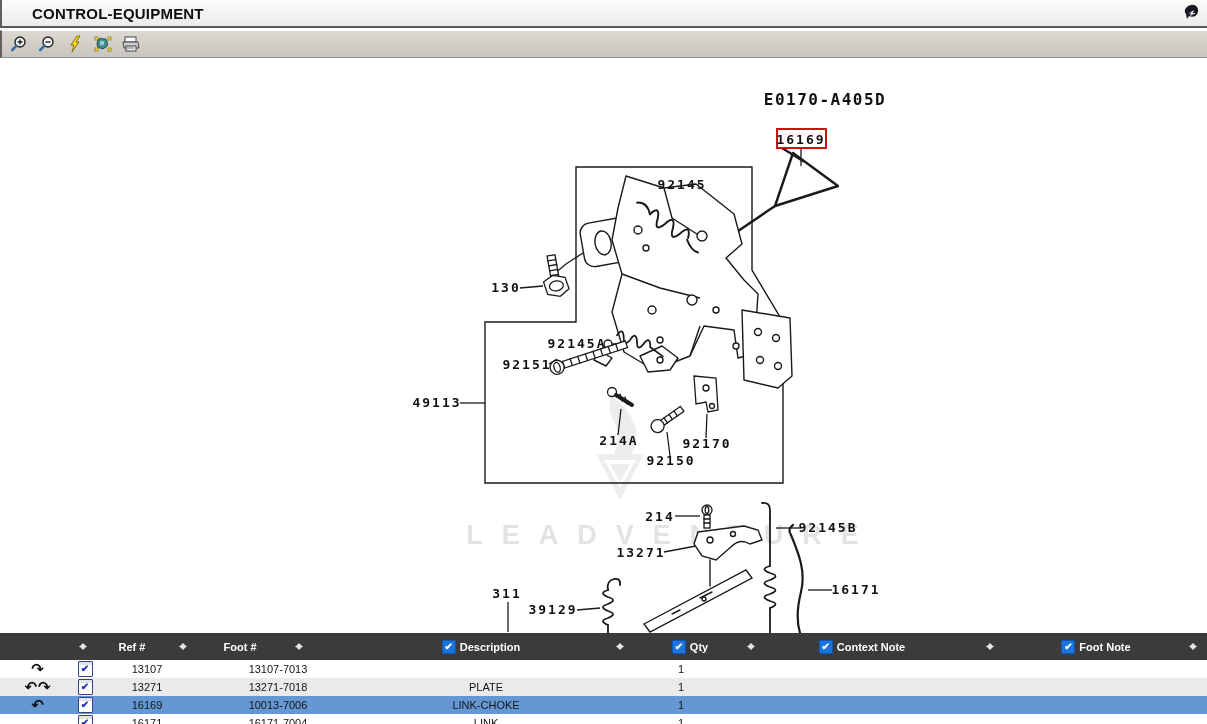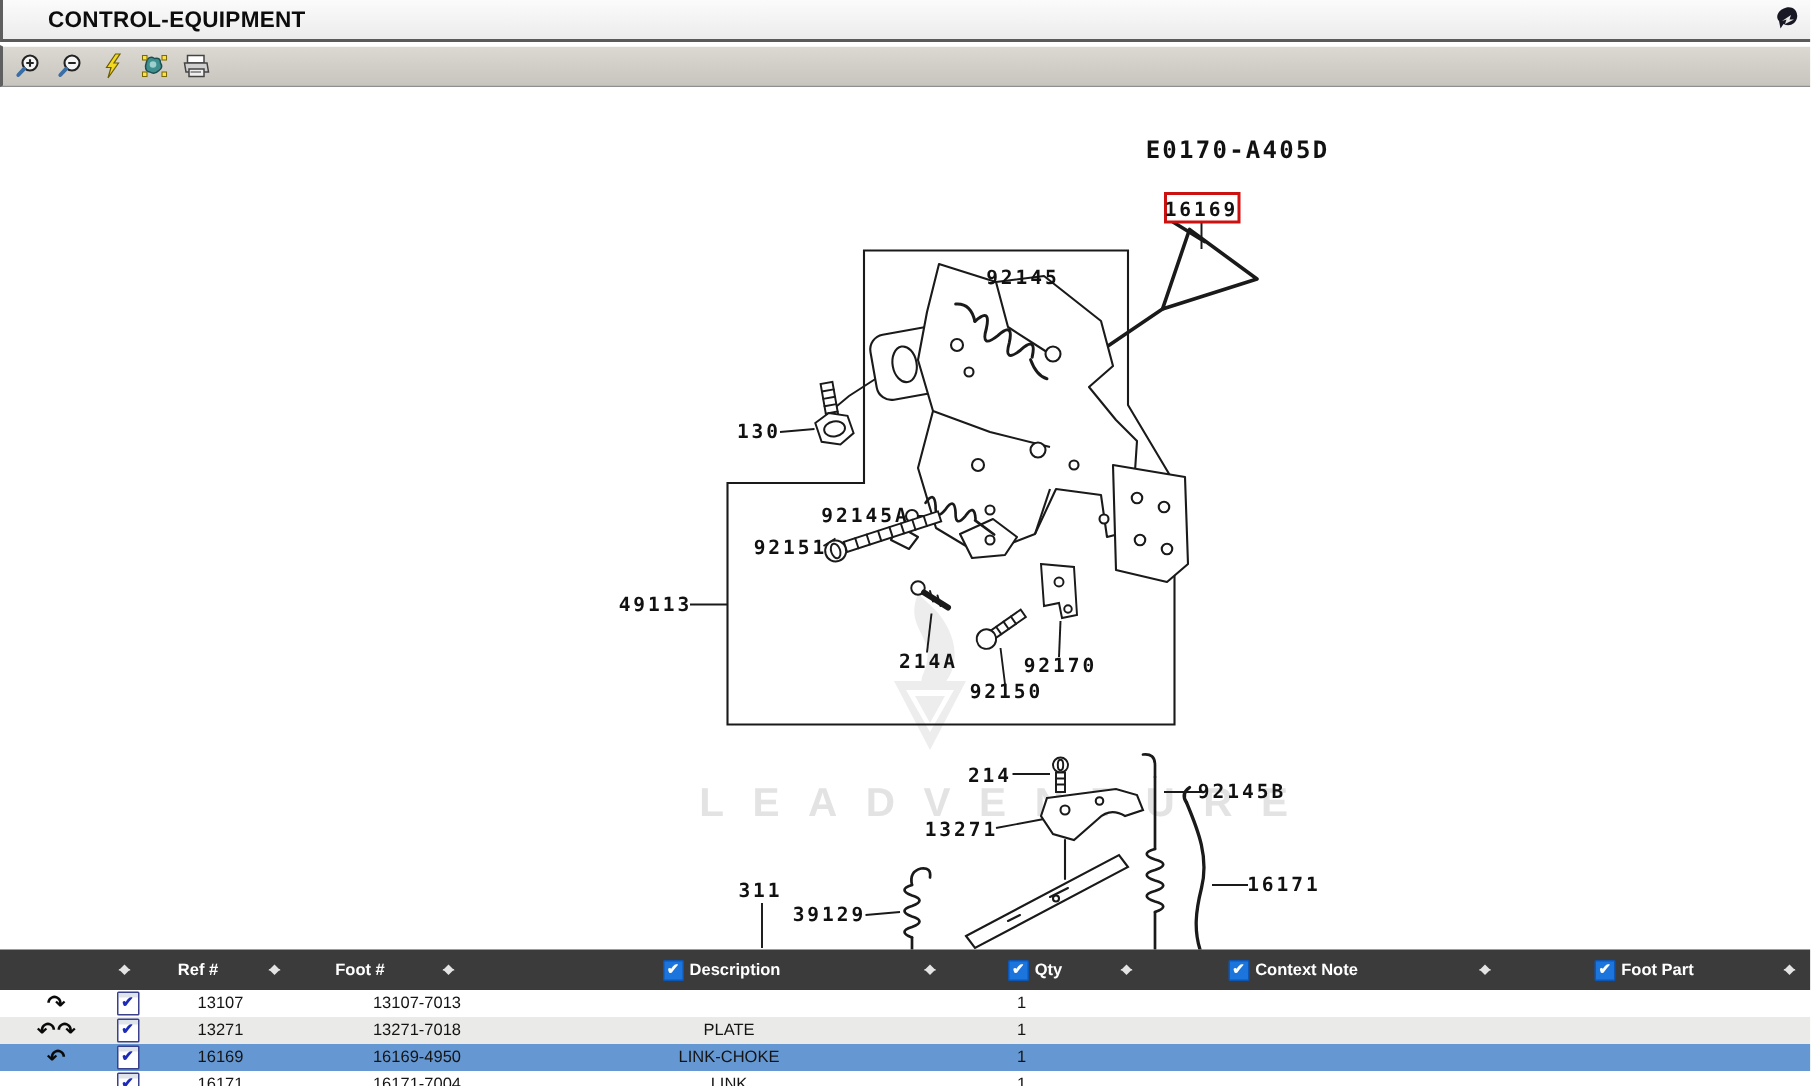--- a/index.html
+++ b/index.html
@@ -321,21 +321,21 @@
         <span>Qty</span>
       </span>
       <span class="sort" style="left:746px"></span>
       <span class="hcell h-ctx">
         <span class="cb">✔</span>
         <span>Context Note</span>
       </span>
       <span class="sort" style="left:985px"></span>
       <span class="hcell h-foot">
         <span class="cb">✔</span>
-        <span>Foot Part</span>
+        <span>Foot Note</span>
       </span>
       <span class="sort" style="left:1188px"></span>
     </div>
 
     <div class="trow" style="top:27px">
       <span class="tcell c-arrows">↷</span>
       <span class="tcell c-note">
           <span class="noteicon">✔</span>
         </span>
       <span class="tcell c-ref">13107</span>
@@ -357,21 +357,21 @@
       <span class="tcell c-ctx"></span>
       <span class="tcell c-foot"></span>
     </div>
 
     <div class="trow sel" style="top:63px">
       <span class="tcell c-arrows">↶</span>
       <span class="tcell c-note">
           <span class="noteicon">✔</span>
         </span>
       <span class="tcell c-ref">16169</span>
-      <span class="tcell c-part">16169-4950</span>
+      <span class="tcell c-part">10013-7006</span>
       <span class="tcell c-desc">LINK-CHOKE</span>
       <span class="tcell c-qty">1</span>
       <span class="tcell c-ctx"></span>
       <span class="tcell c-foot"></span>
     </div>
 
     <div class="trow" style="top:81px">
       <span class="tcell c-arrows"></span>
       <span class="tcell c-note">
           <span class="noteicon">✔</span>

